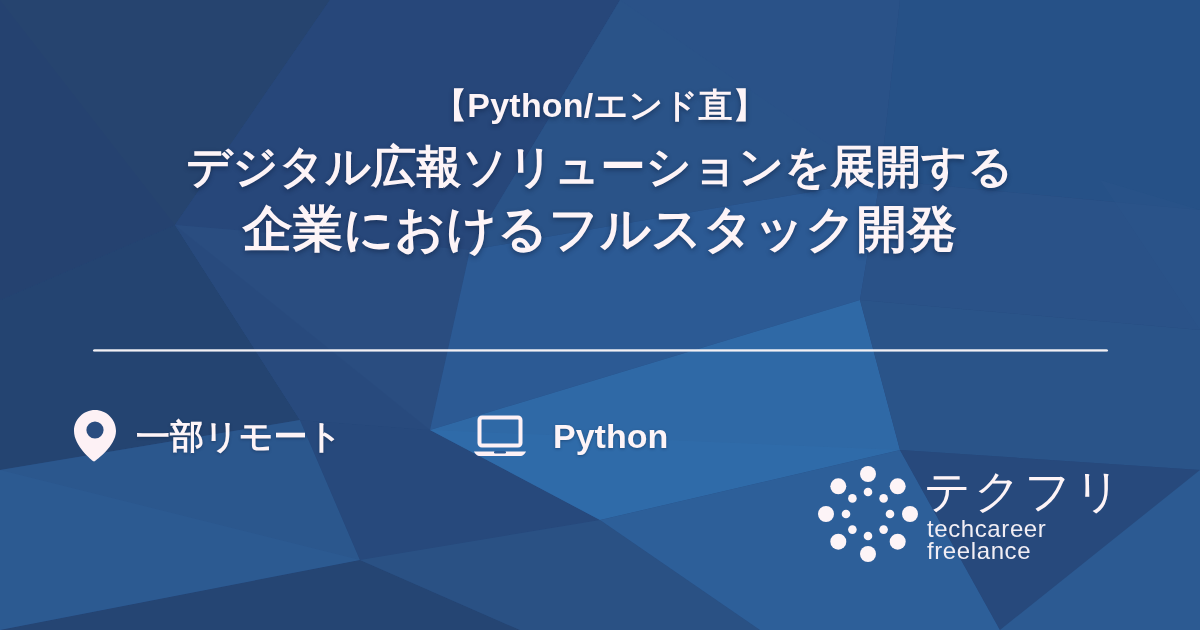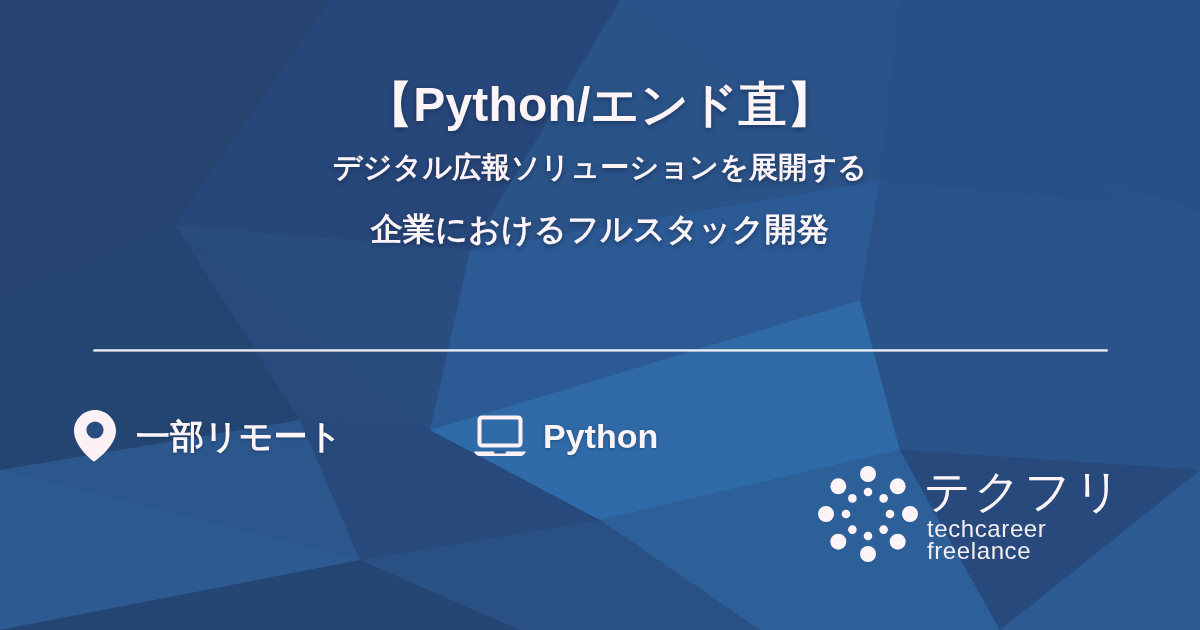--- a/index.html
+++ b/index.html
@@ -41,23 +41,23 @@
   }
   .title-line {
     display: block;
     font-size: 45px;
     line-height: 62px;
     font-weight: 700;
     letter-spacing: 0.2px;
     text-shadow: 0 2px 5px rgba(8, 22, 48, 0.45);
     white-space: nowrap;
   }
-  .title-line.l1 { font-size: 48px; }
-  .title-line.l2 { font-size: 29px; }
-  .title-line.l3 { font-size: 32px; }
+  .title-line.l1 { font-size: 34px; }
+  .title-line.l2 { font-size: 45px; }
+  .title-line.l3 { font-size: 50px; }
 
   
   .divider {
     position: absolute;
     top: 349px;
     left: 93px;
     width: 1015px;
     height: 3px;
     background: linear-gradient(to bottom, rgba(255,255,255,.55), #f3f0f4 50%, rgba(255,255,255,.35));
     border-radius: 2px;
@@ -93,21 +93,21 @@
   .meta-icon svg { display: block; }
   .meta-label {
     margin-left: 12px;
     font-size: 34px;
     font-weight: 700;
     color: #fdf4f7;
     line-height: 1;
     white-space: nowrap;
     text-shadow: 0 1px 3px rgba(8, 22, 48, 0.35);
   }
-  .meta-item.col2 .meta-label { margin-left: 14px; }
+  .meta-item.col2 .meta-label { margin-left: 24px; }
 
   
   .logo {
     position: absolute;
     left: 818px;
     top: 464px;
     width: 320px;
     height: 100px;
     display: flex;
     align-items: center;

